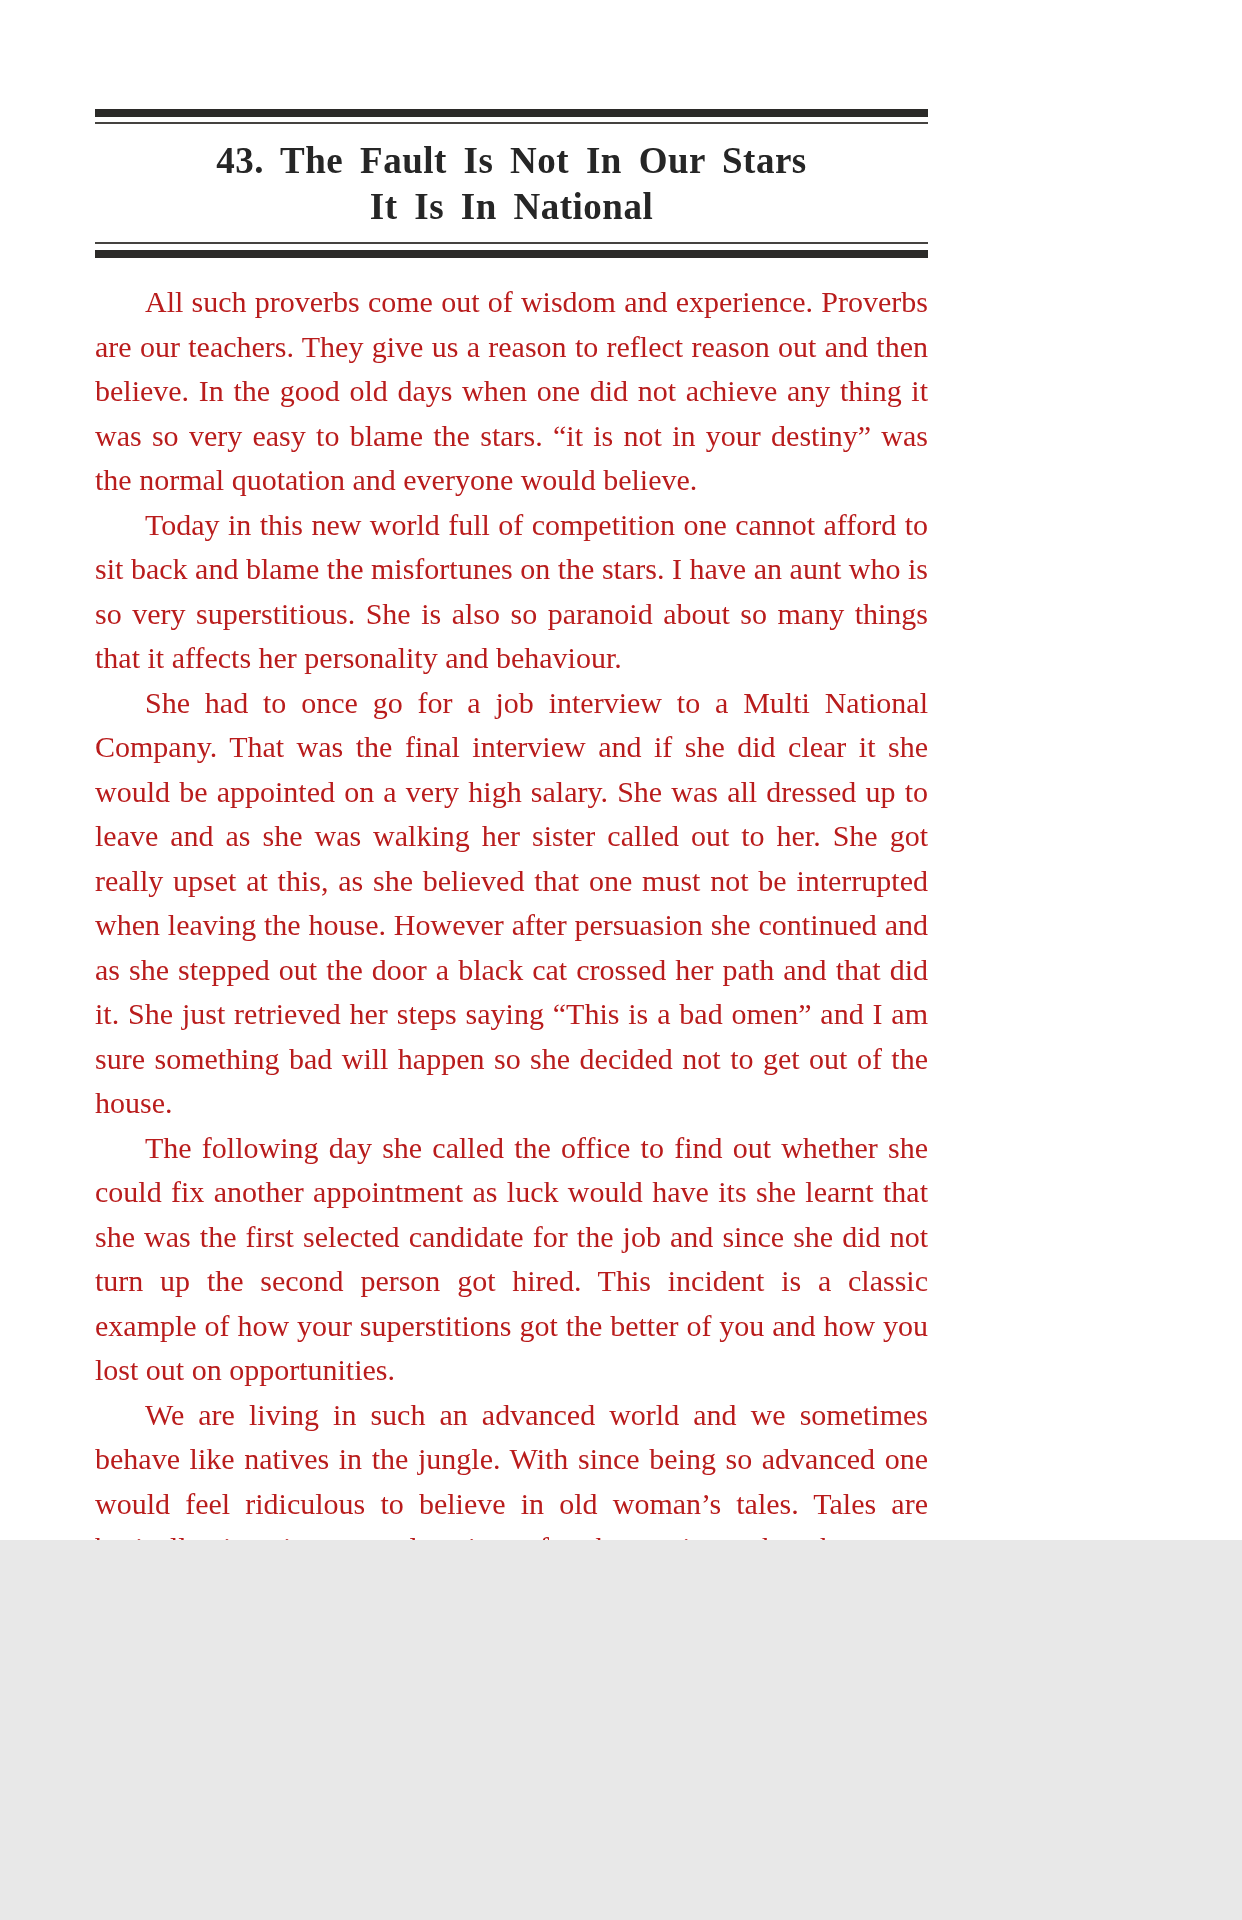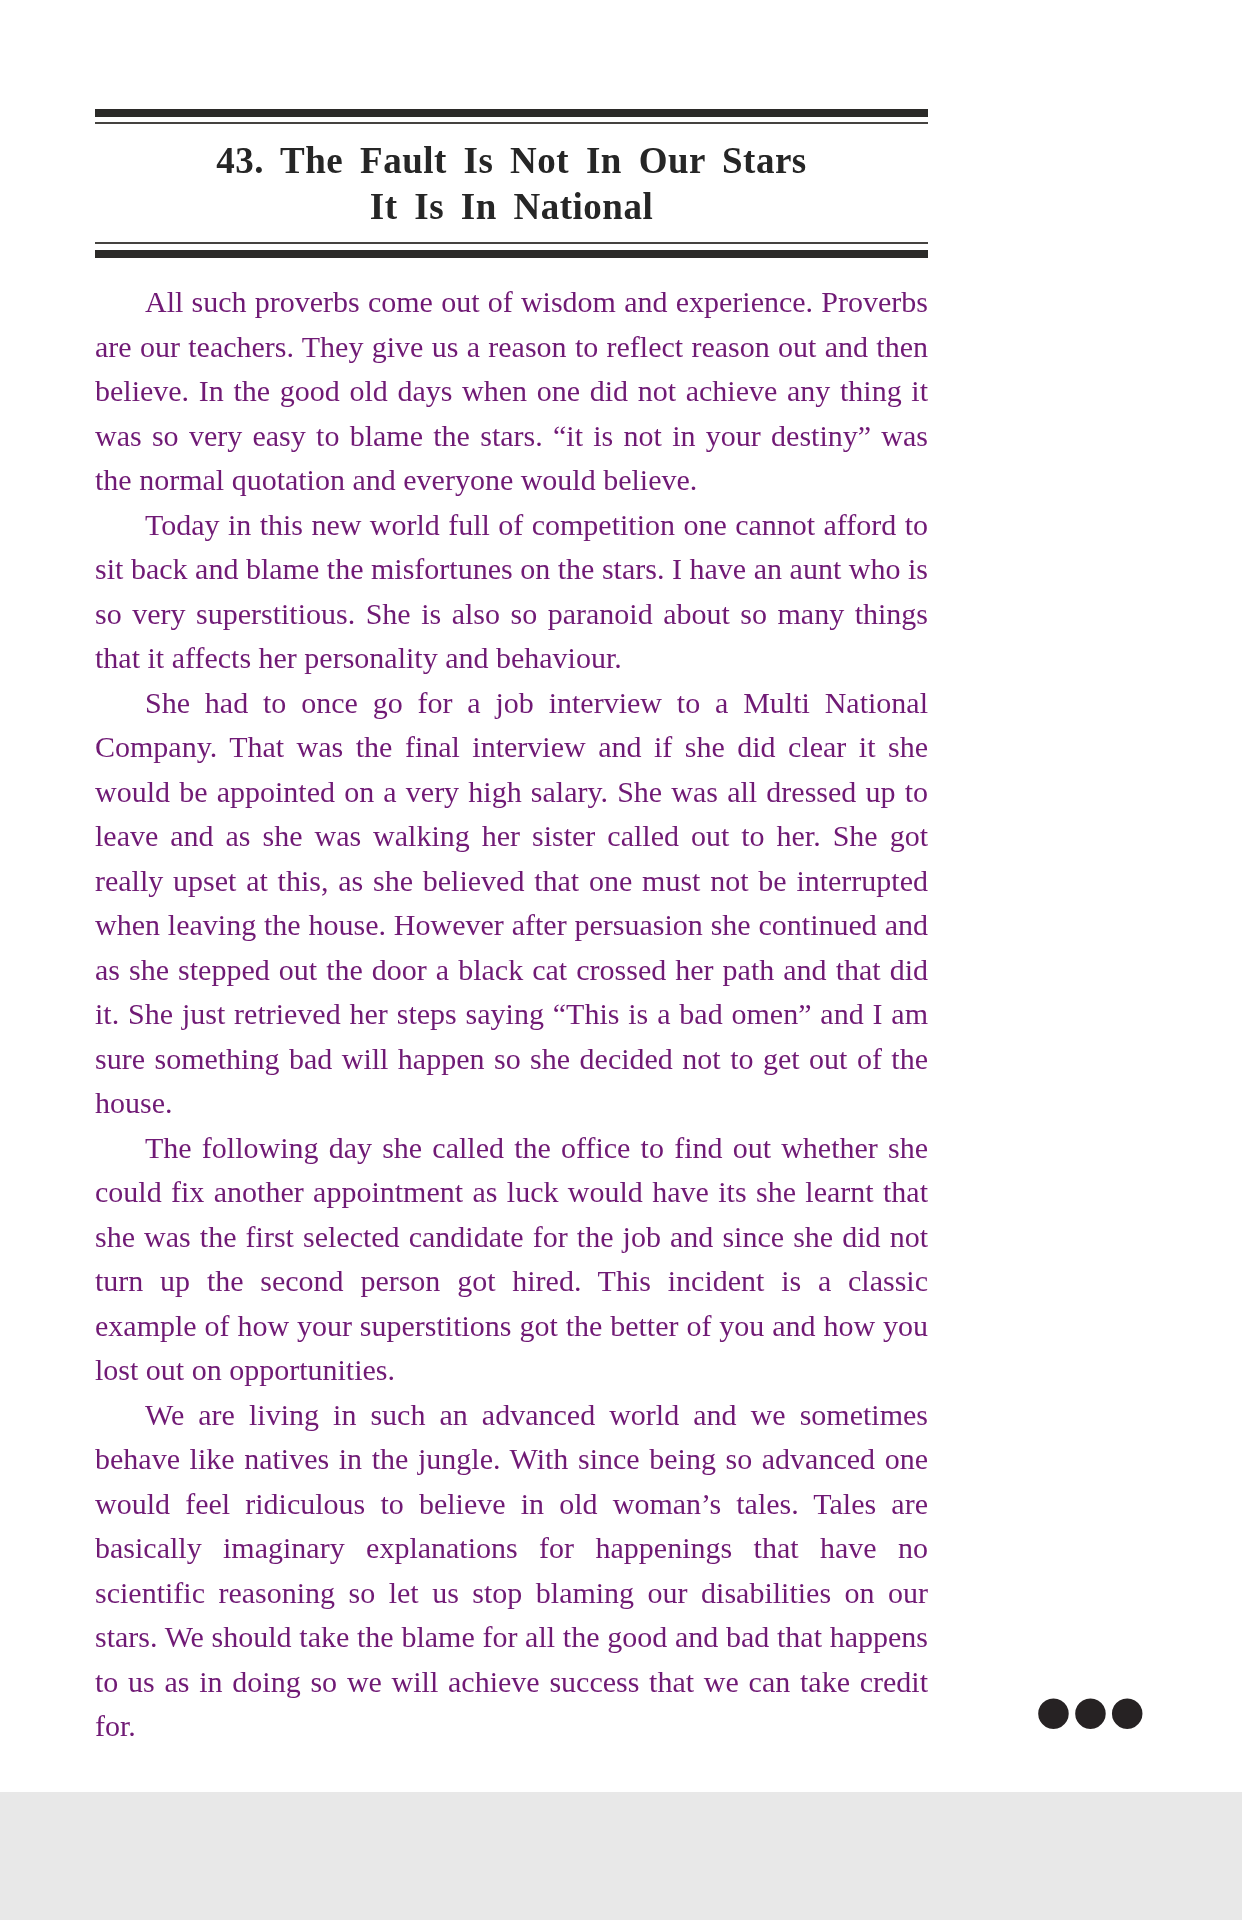--- a/index.html
+++ b/index.html
@@ -1,20 +1,20 @@
 <!DOCTYPE html>
 <html><head>
 <meta charset="utf-8">
 <style>
   * { box-sizing: border-box; }
   html, body { margin: 0; padding: 0; background: #e8e8e8; }
   .page {
     position: relative;
     width: 1242px;
-    height: 1792px;
+    height: 1540px;
     margin: 0 auto;
     background: #ffffff;
     font-family: "Liberation Serif", "DejaVu Serif", serif;
     color: #232323;
     overflow: hidden;
   }
   .column {
     position: absolute;
     left: 95px;
     top: 109px;
@@ -33,21 +33,21 @@
     color: #262626;
   }
   .chapter-title .tline { display: block; }
   .rule-bottom-thin  { height: 2px; background: #454340; }
   .rule-bottom-thick { height: 8px; background: #2b2a28; margin-top: 6px; }
   .article-body {
     margin-top: 22px;
     font-size: 30px;
     line-height: 44.5px;
     text-align: justify;
-    color: #701a75;
+    color: #b91c1c;
   }
   .article-body p { margin: 0; text-indent: 50px; }
   .end-dots {
     position: absolute;
     left: 1036px;
     top: 1690px;
     font-family: "DejaVu Sans", sans-serif;
     font-size: 40px;
     line-height: 40px;
     letter-spacing: 2px;

